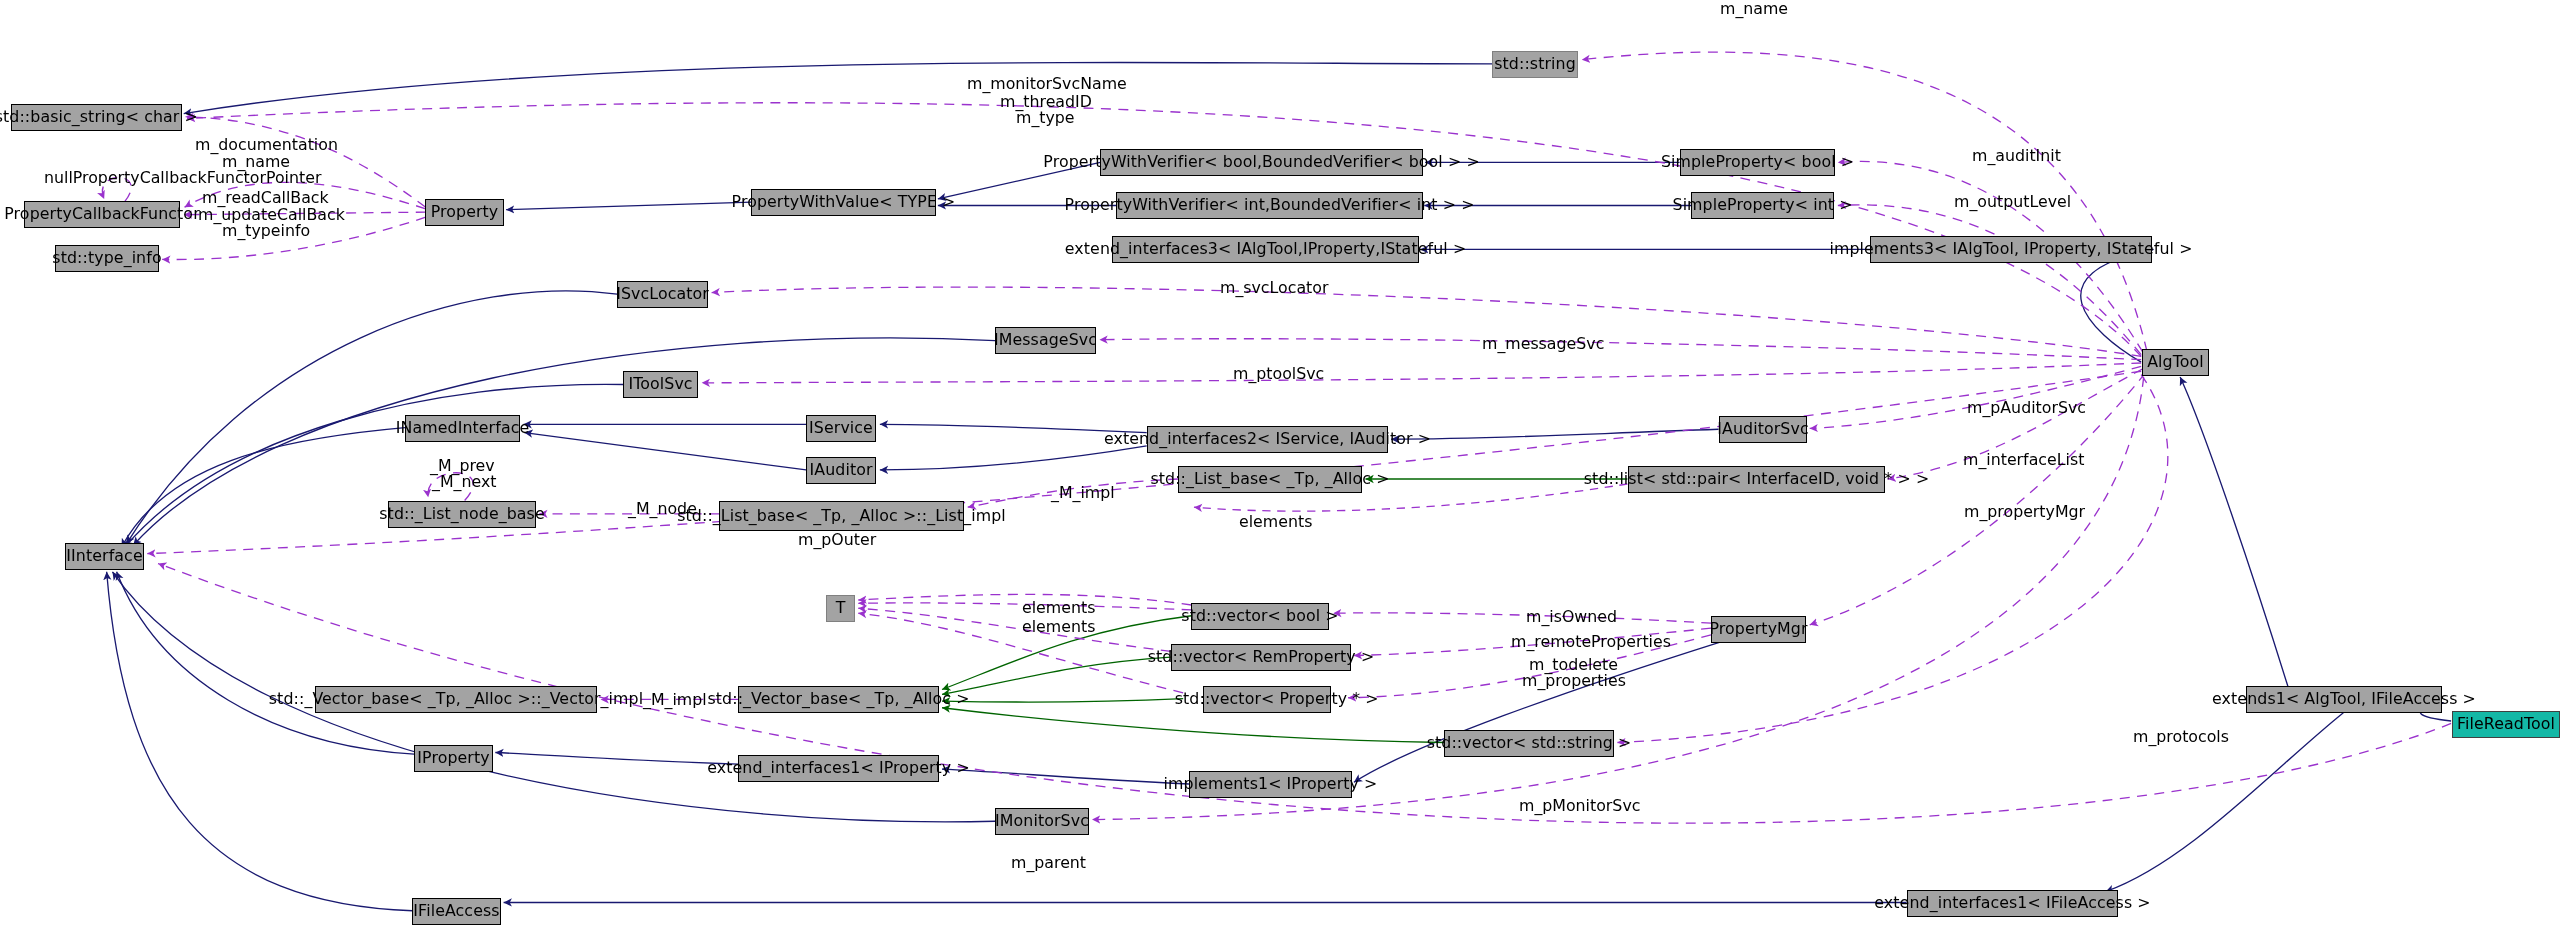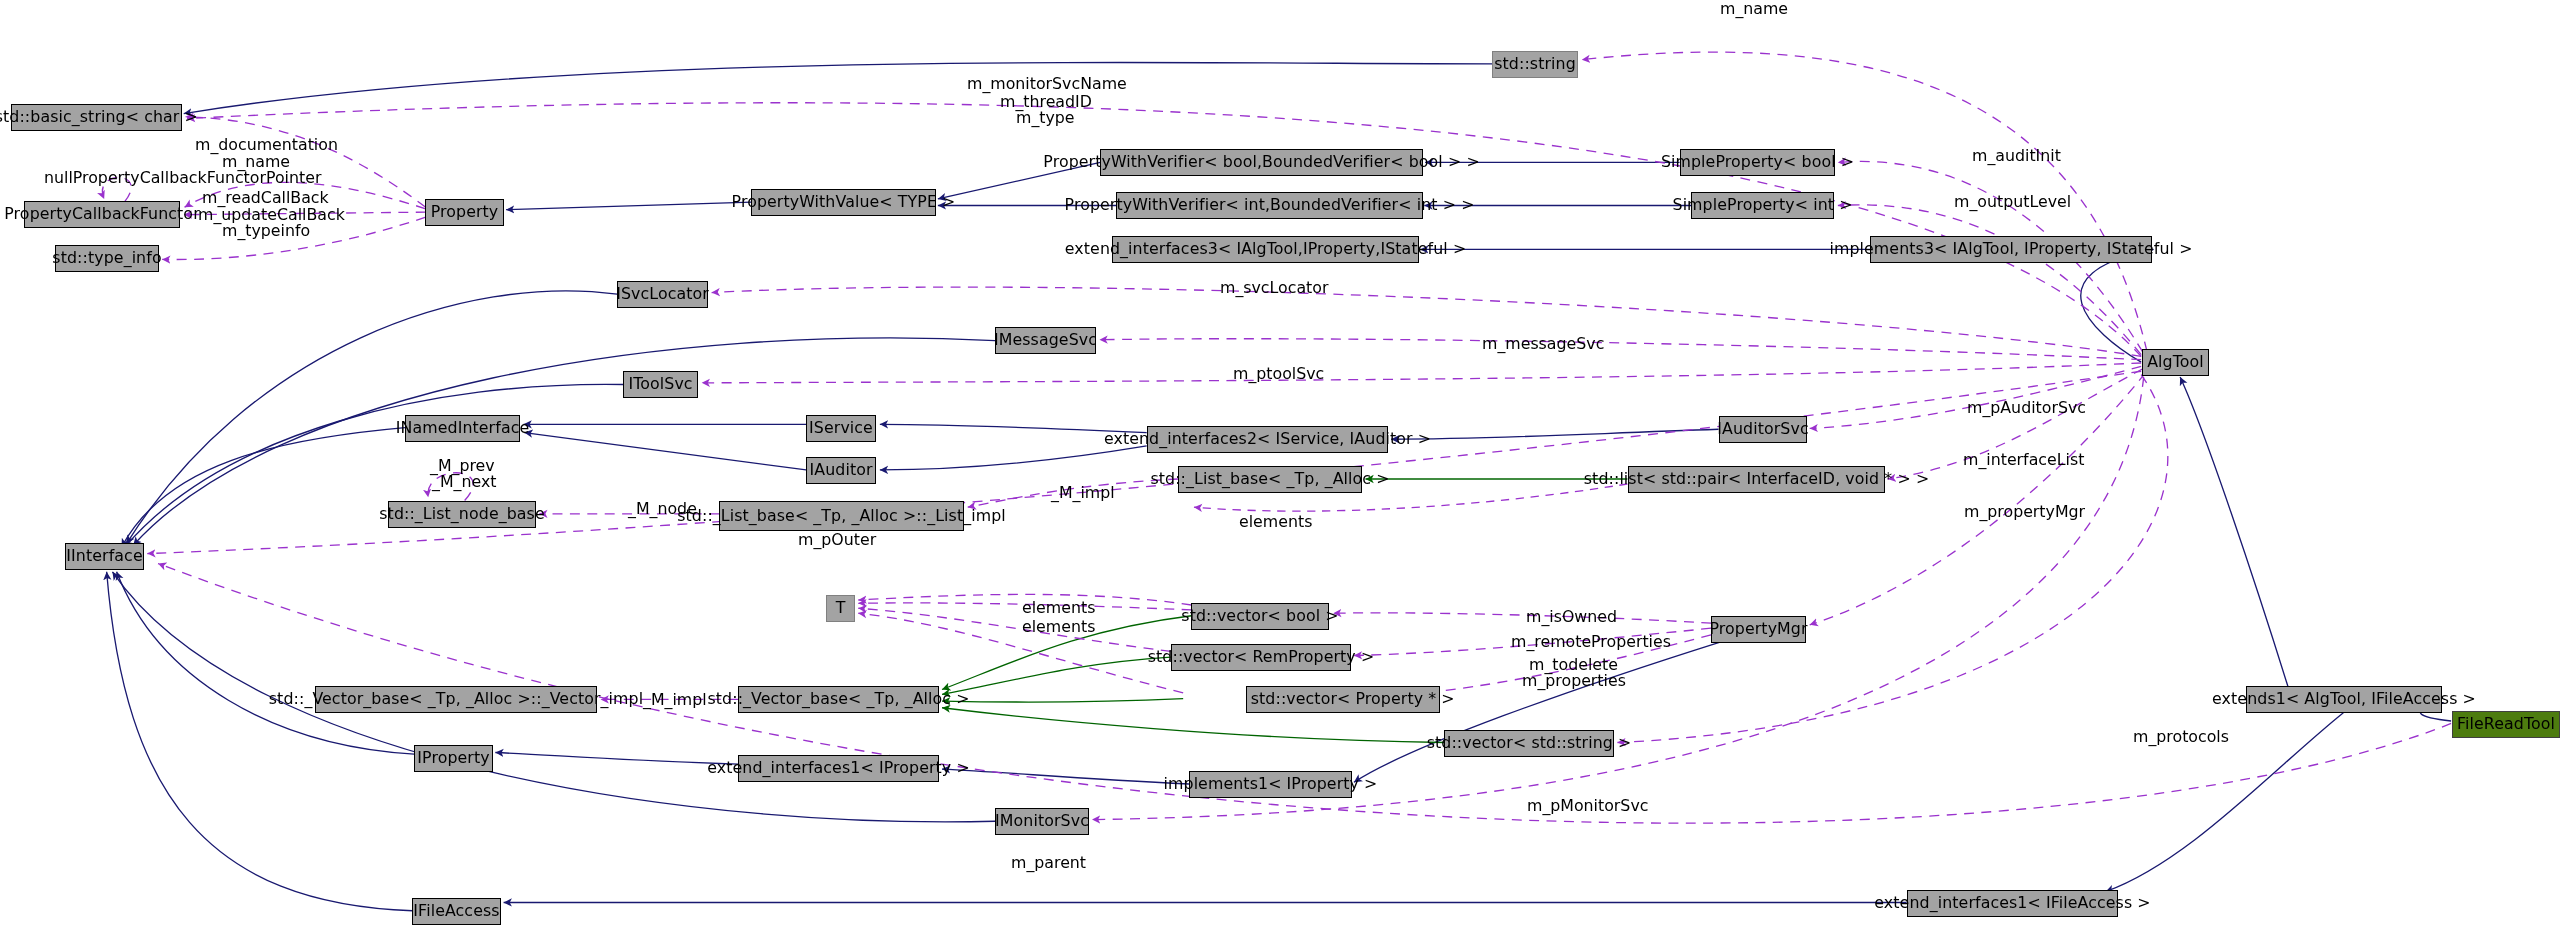--- a/index.html
+++ b/index.html
@@ -34,21 +34,21 @@
     white-space: nowrap;
     font-size: 15.8px;
     line-height: 1;
     padding: 0 6.6px;
     letter-spacing: 0.1px;
   }
   .node.grayborder {
     border: 0.8px solid #808080;
   }
   .node.highlight {
-    background: #4d7c0f;
+    background: #14b8a6;
     border: 0.8px solid #404040;
     justify-content: center;
   }
   .edgelabel {
     position: absolute;
     font-size: 15.8px;
     color: #000000;
     white-space: nowrap;
     line-height: 1.15;
     text-align: center;
@@ -279,21 +279,21 @@
     </div>
   <div class="node" style="left:1191px;top:603px;width:138px;height:26.5px;">
       <span>std::vector&lt; bool &gt;</span>
     </div>
   <div class="node" style="left:1711px;top:616px;width:95px;height:26.5px;">
       <span>PropertyMgr</span>
     </div>
   <div class="node" style="left:1171px;top:644px;width:180px;height:26.5px;">
       <span>std::vector&lt; RemProperty &gt;</span>
     </div>
-  <div class="node" style="left:1246px;top:686px;width:194px;height:26.5px;padding-left:26px;">
+  <div class="node" style="left:1203px;top:686px;width:128px;height:26.5px;padding-left:26px;">
       <span>std::vector&lt; Property * &gt;</span>
     </div>
   <div class="node" style="left:315px;top:686px;width:282px;height:26.5px;">
       <span>std::_Vector_base&lt; _Tp, _Alloc &gt;::_Vector_impl</span>
     </div>
   <div class="node" style="left:738px;top:686px;width:201px;height:26.5px;">
       <span>std::_Vector_base&lt; _Tp, _Alloc &gt;</span>
     </div>
   <div class="node" style="left:1444px;top:730px;width:170px;height:26.5px;">
       <span>std::vector&lt; std::string &gt;</span>
@@ -351,17 +351,17 @@
   <div class="edgelabel" style="left:1239px;top:513px;"><span>elements</span></div>
   <div class="edgelabel" style="left:798px;top:531px;"><span>m_pOuter</span></div>
   <div class="edgelabel" style="left:1022px;top:599px;"><span>elements</span></div>
   <div class="edgelabel" style="left:1022px;top:618px;"><span>elements</span></div>
   <div class="edgelabel" style="left:1526px;top:608px;"><span>m_isOwned</span></div>
   <div class="edgelabel" style="left:1511px;top:633px;"><span>m_remoteProperties</span></div>
   <div class="edgelabel" style="left:1529px;top:656px;"><span>m_todelete</span></div>
   <div class="edgelabel" style="left:1522px;top:672px;"><span>m_properties</span></div>
   <div class="edgelabel" style="left:643px;top:691px;"><span>_M_impl</span></div>
   <div class="edgelabel" style="left:2133px;top:728px;"><span>m_protocols</span></div>
-  <div class="edgelabel" style="left:1519px;top:797px;margin-left:8px;"><span>m_pMonitorSvc</span></div>
+  <div class="edgelabel" style="left:1519px;top:797px;"><span>m_pMonitorSvc</span></div>
   <div class="edgelabel" style="left:1011px;top:854px;"><span>m_parent</span></div>
 
 </div>
 
 
 </body></html>

